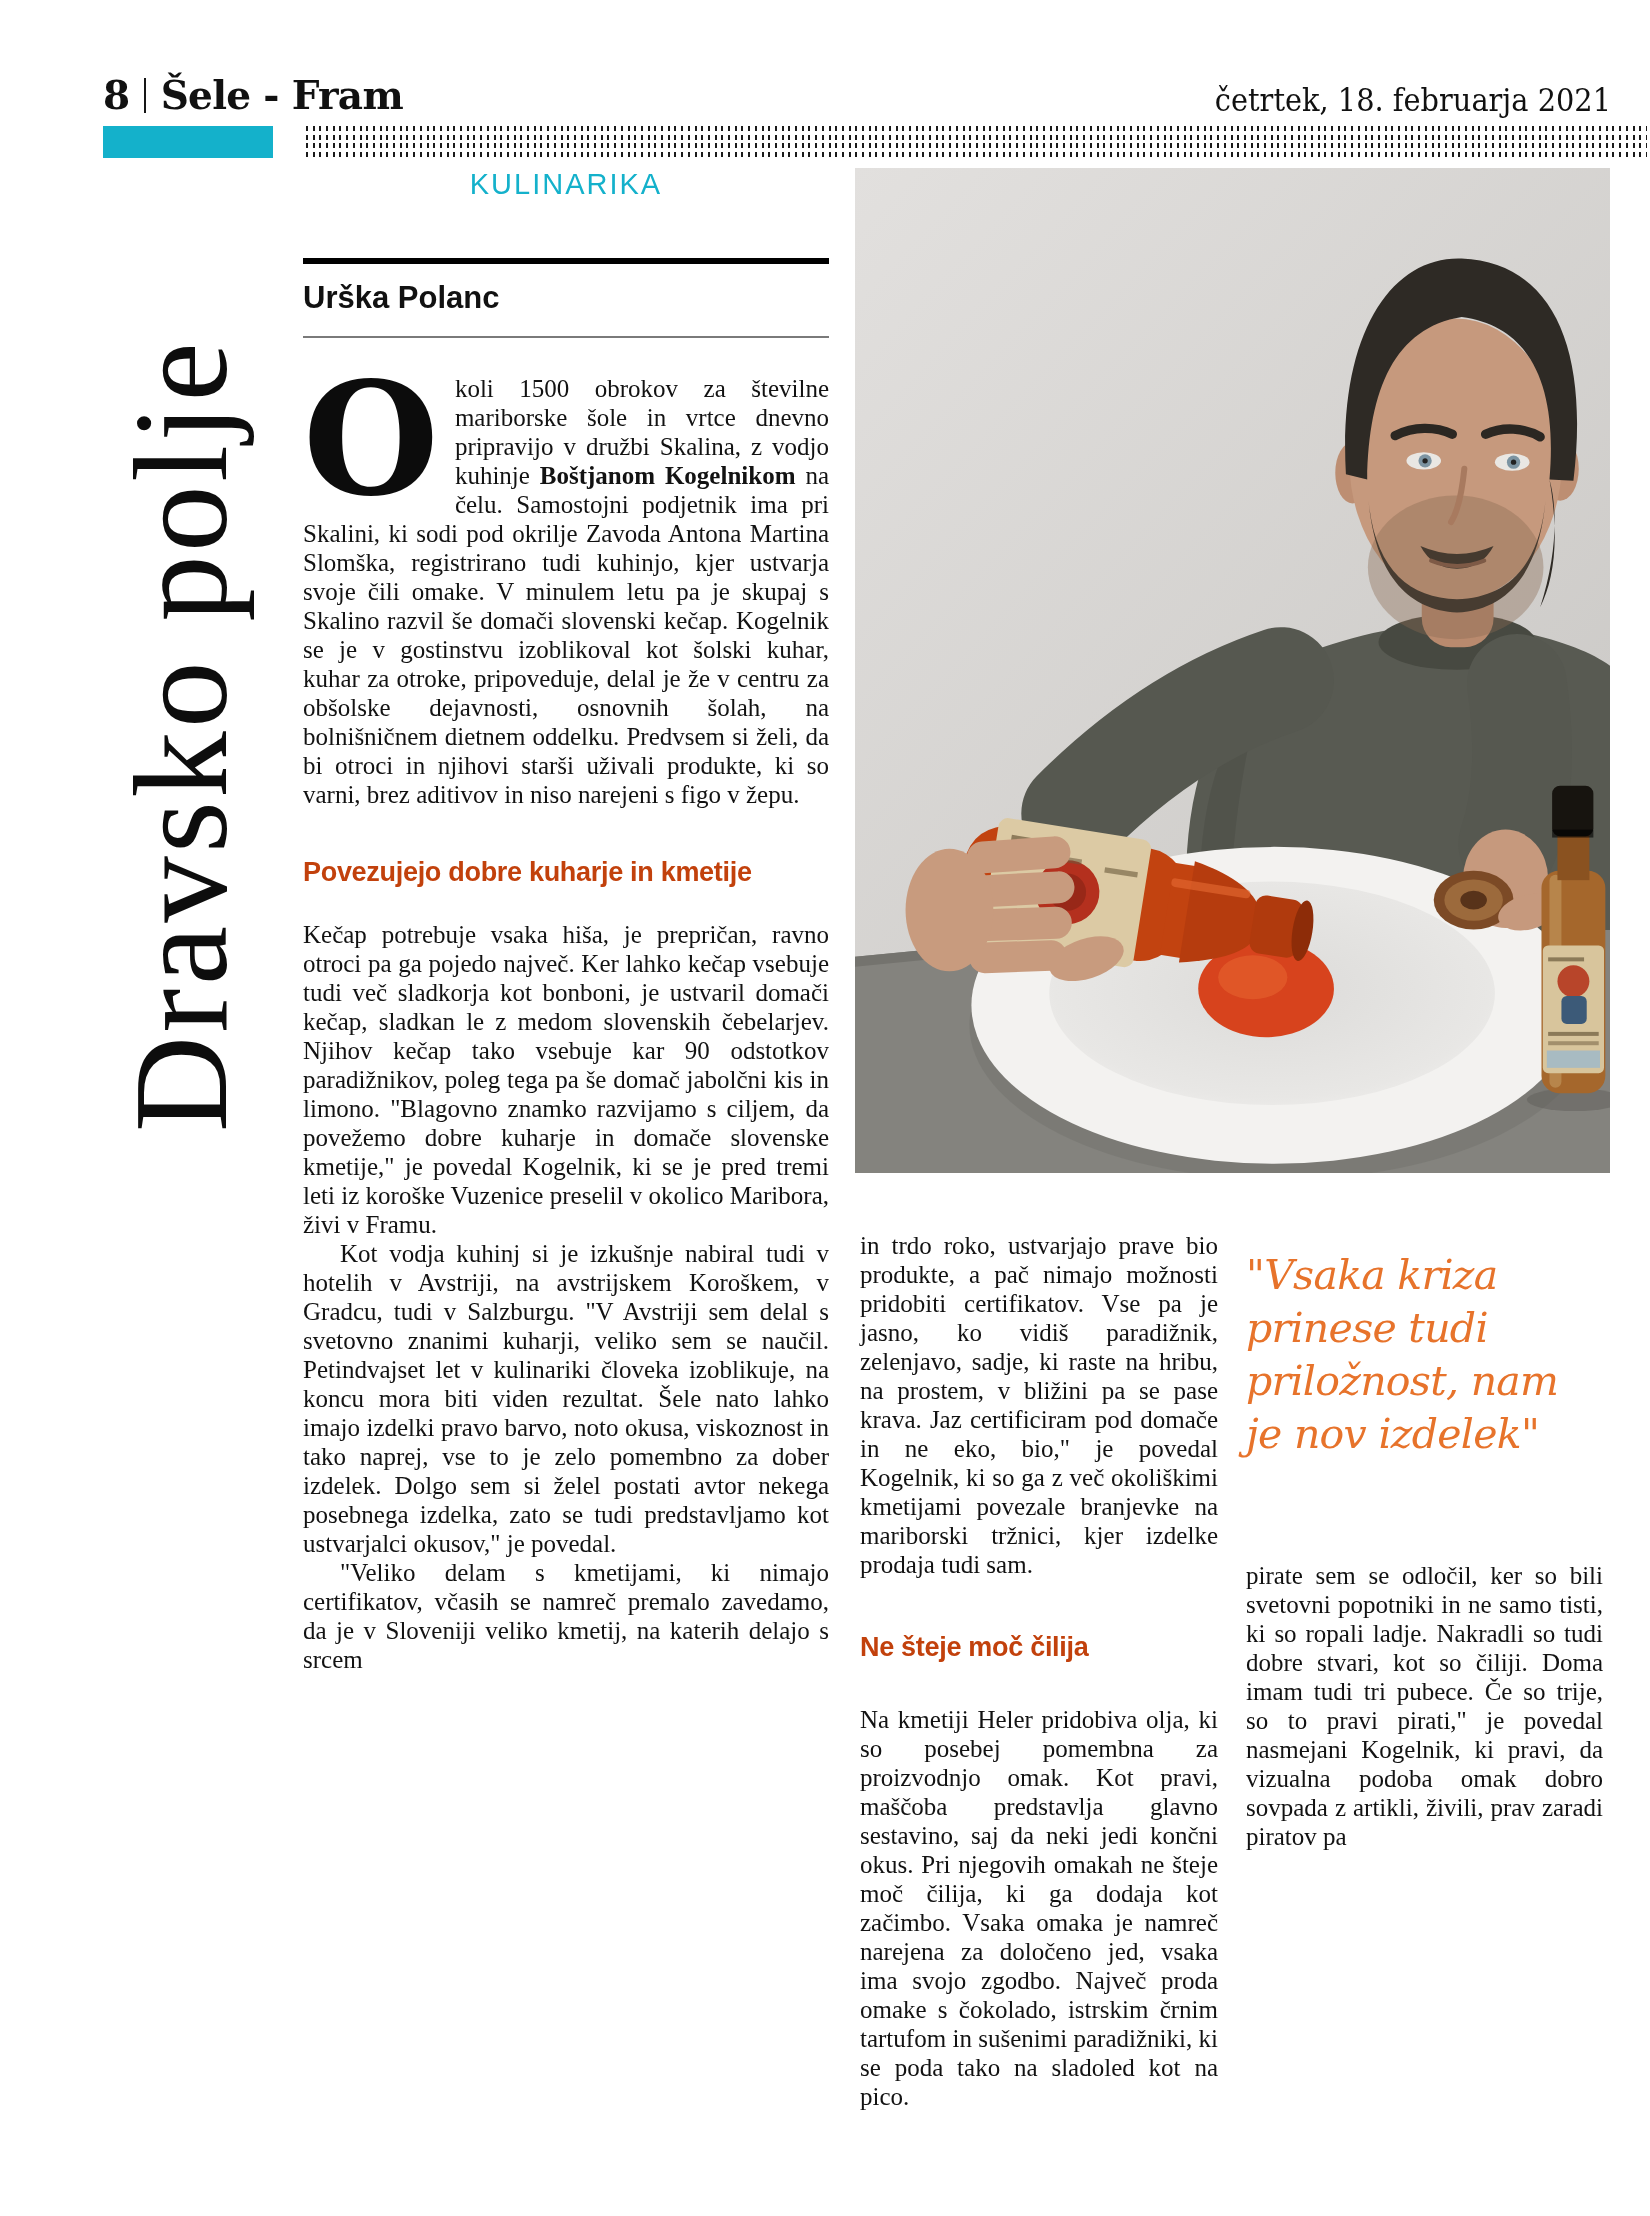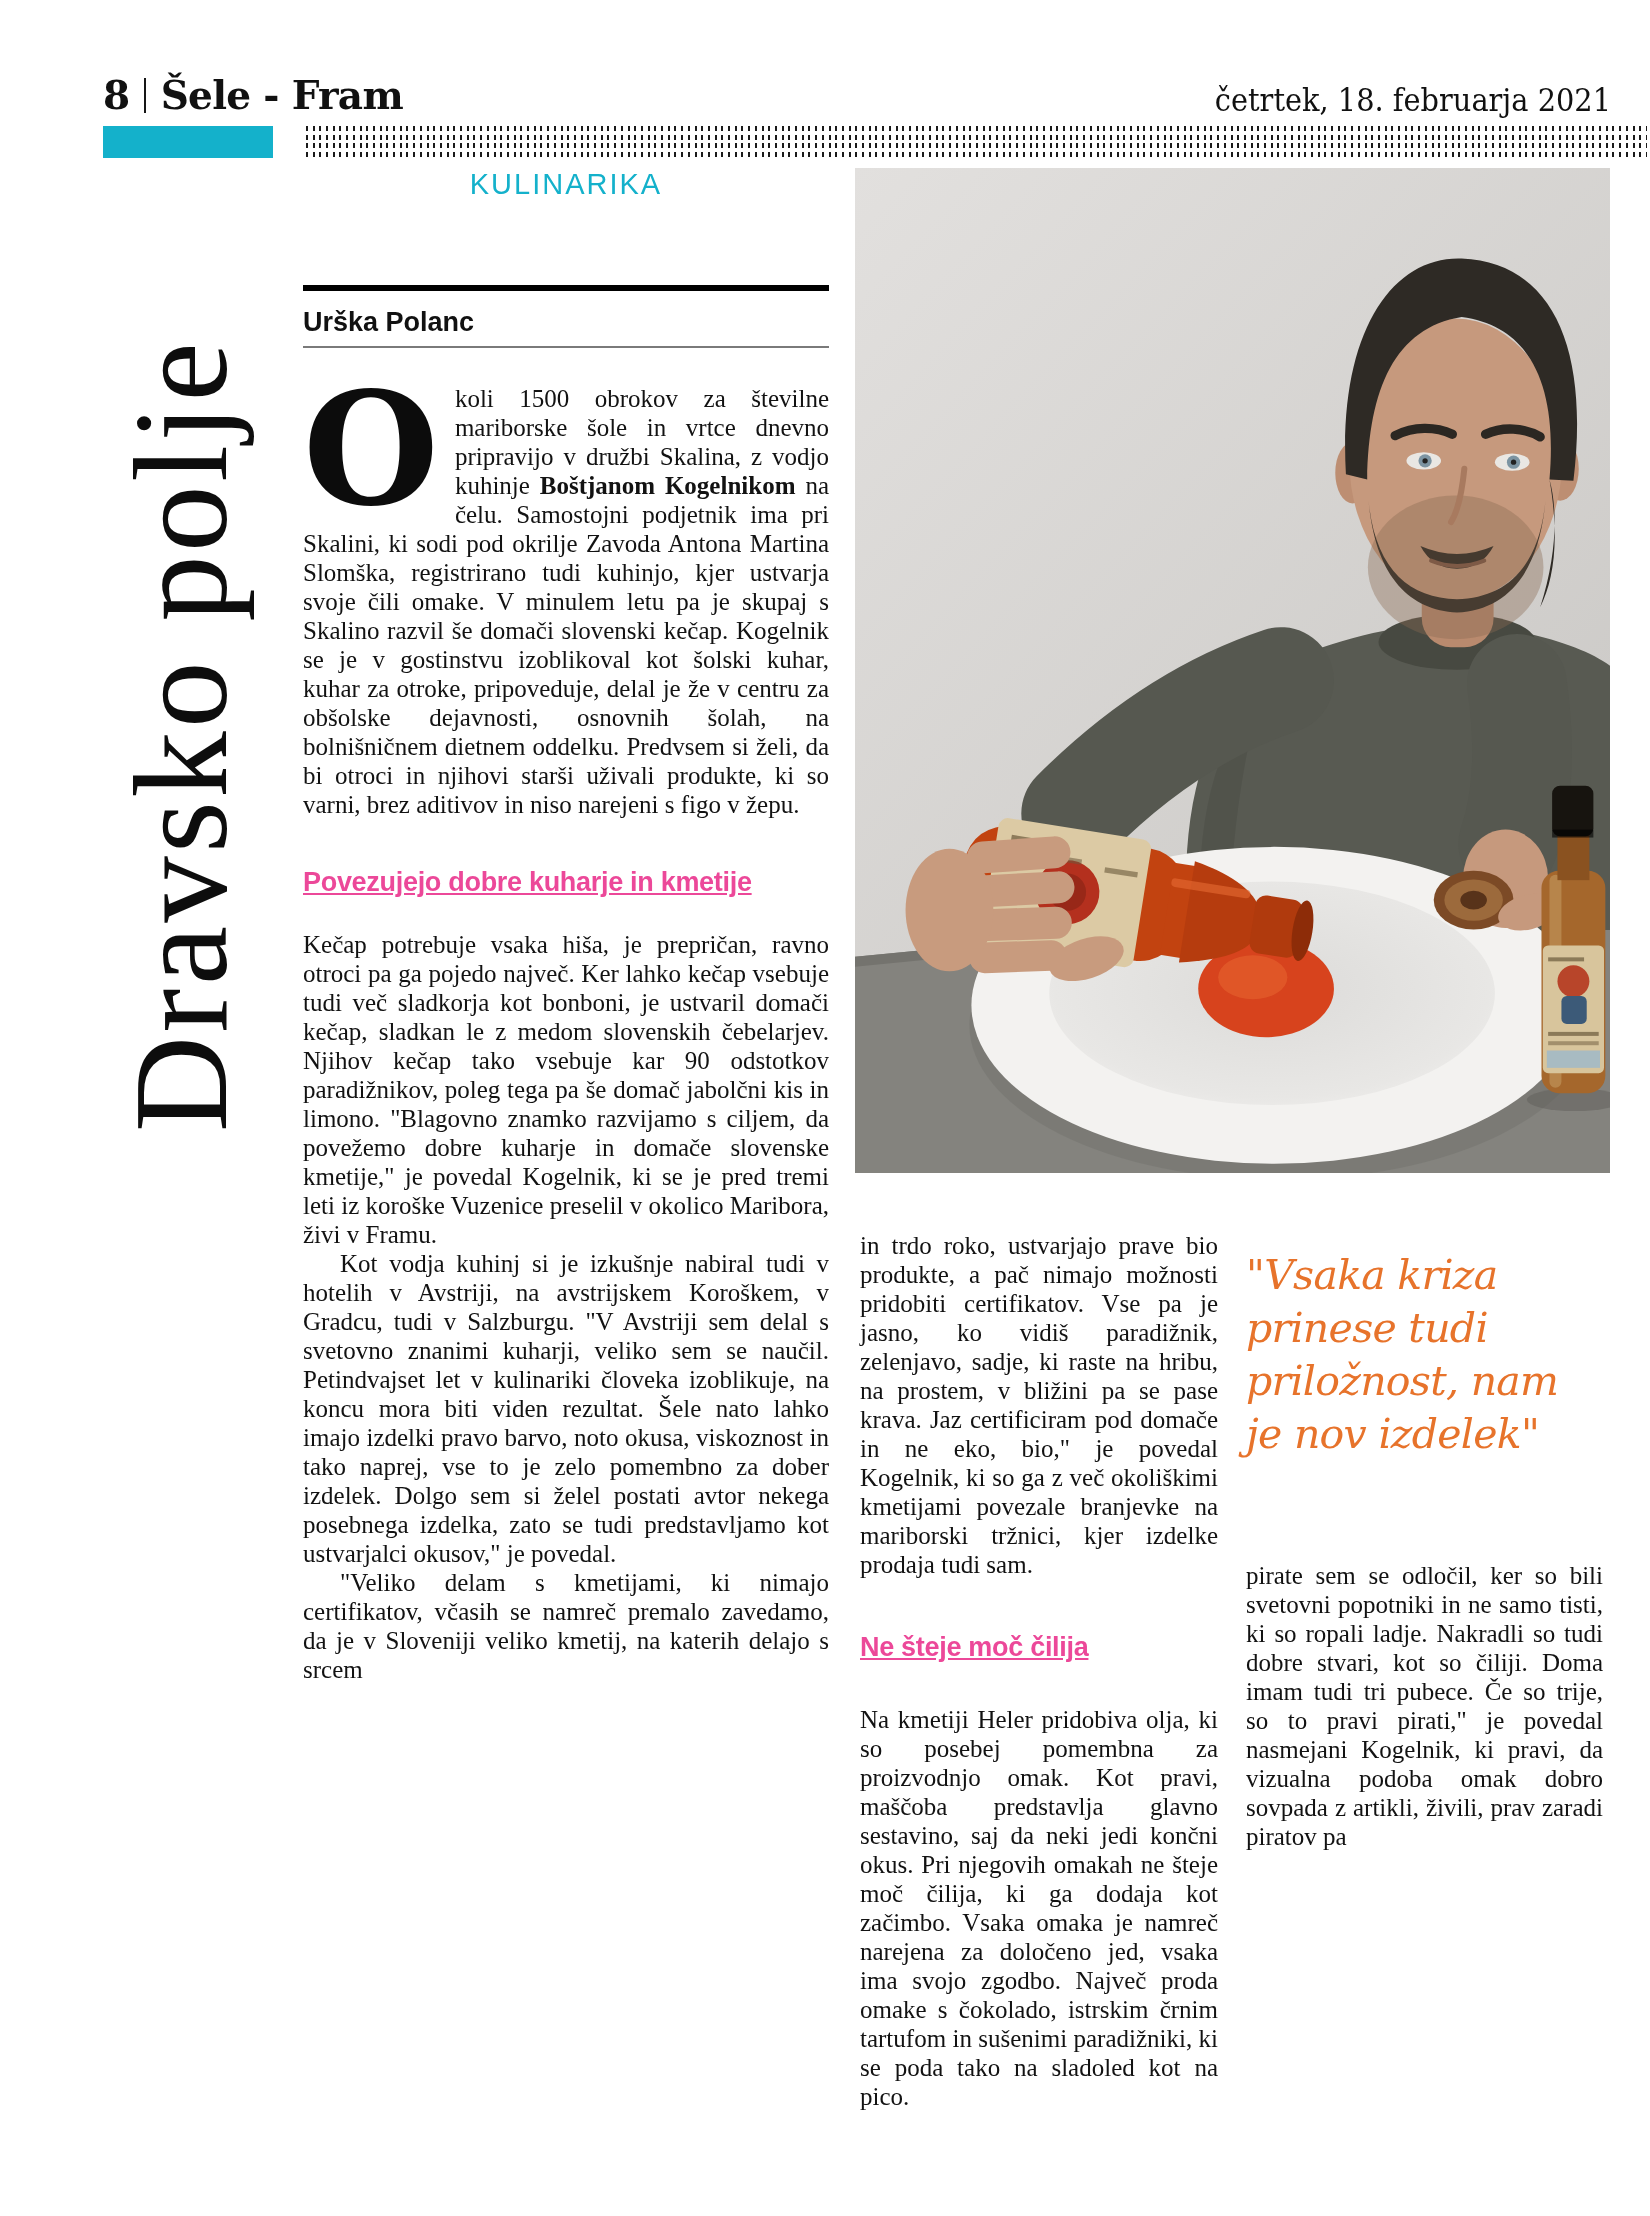--- a/index.html
+++ b/index.html
@@ -41,31 +41,31 @@
   }
 
   
   .col1{position:absolute;left:303px;top:168px;width:526px;}
   .kicker{text-align:center;font-family:"Liberation Sans",sans-serif;font-weight:400;
     font-size:29px;letter-spacing:2px;color:var(--accent);}
   .headline{margin-top:17.3px;text-align:center;font-family:"DejaVu Serif",serif;font-weight:700;
     font-size:69px;line-height:75px;letter-spacing:-2px;color:#0c0c0c;}
   .subtitle{margin-top:35px;text-align:center;font-family:"Liberation Sans",sans-serif;
     font-weight:400;font-size:31px;line-height:41px;letter-spacing:-0.7px;color:#161616;}
-  .byline{margin-top:84px;border-top:6.7px solid #000;border-bottom:2px solid #7a7a7a;
-    padding:16px 0 8px;font-family:"Liberation Sans",sans-serif;font-weight:700;font-size:27px;}
+  .byline{margin-top:57px;border-top:6.7px solid #000;border-bottom:2px solid #7a7a7a;
+    padding:16px 0 20px;font-family:"Liberation Sans",sans-serif;font-weight:700;font-size:31px;}
   .bodytext{margin-top:36px;}
 
   .body-p{font-size:25px;line-height:29px;text-align:justify;color:#121212;
     hyphens:auto;-webkit-hyphens:auto;}
   .indent{text-indent:37px;}
   .dropcap{float:left;font-family:"DejaVu Serif",serif;font-weight:700;
     font-size:156px;line-height:117px;padding:6.7px 16px 0 0;color:#0c0c0c;}
   .subhead{margin:48px 0 32px;font-family:"Liberation Sans",sans-serif;font-weight:700;
-    font-size:27px;letter-spacing:-0.3px;color:#ec4899;text-decoration:underline;}
+    font-size:27px;letter-spacing:-0.3px;color:#c2410c;}
 
   
   .col2{position:absolute;left:860px;top:1231px;width:358px;}
   .col3{position:absolute;left:1246px;top:1206px;width:357px;}
   .col2 .subhead{margin:53px 0 42px;}
   .pull-quote{margin:43px 0 100px;width:330px;
     font-family:"DejaVu Serif",serif;font-style:italic;font-weight:400;
     font-size:41px;line-height:53px;letter-spacing:-0.7px;color:var(--quote);}
 
   

